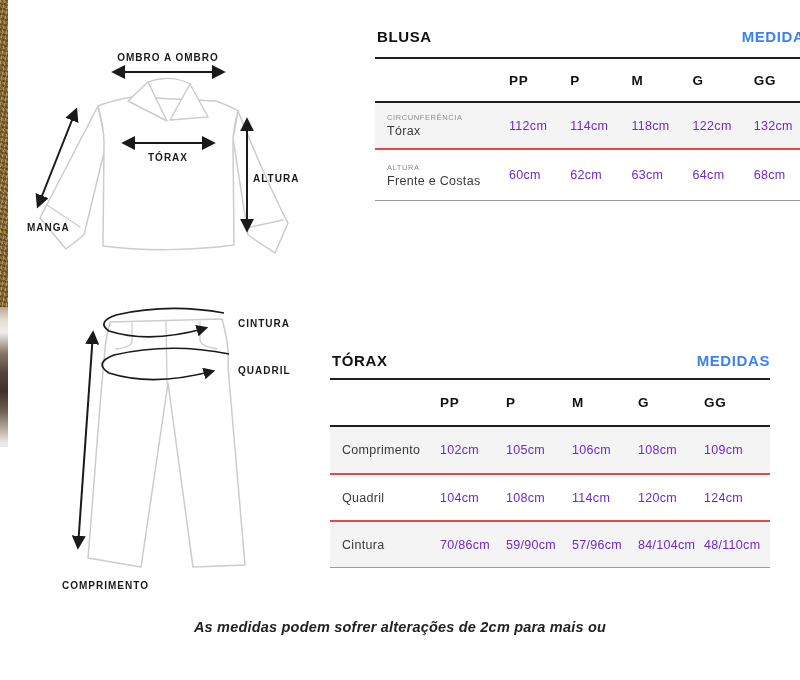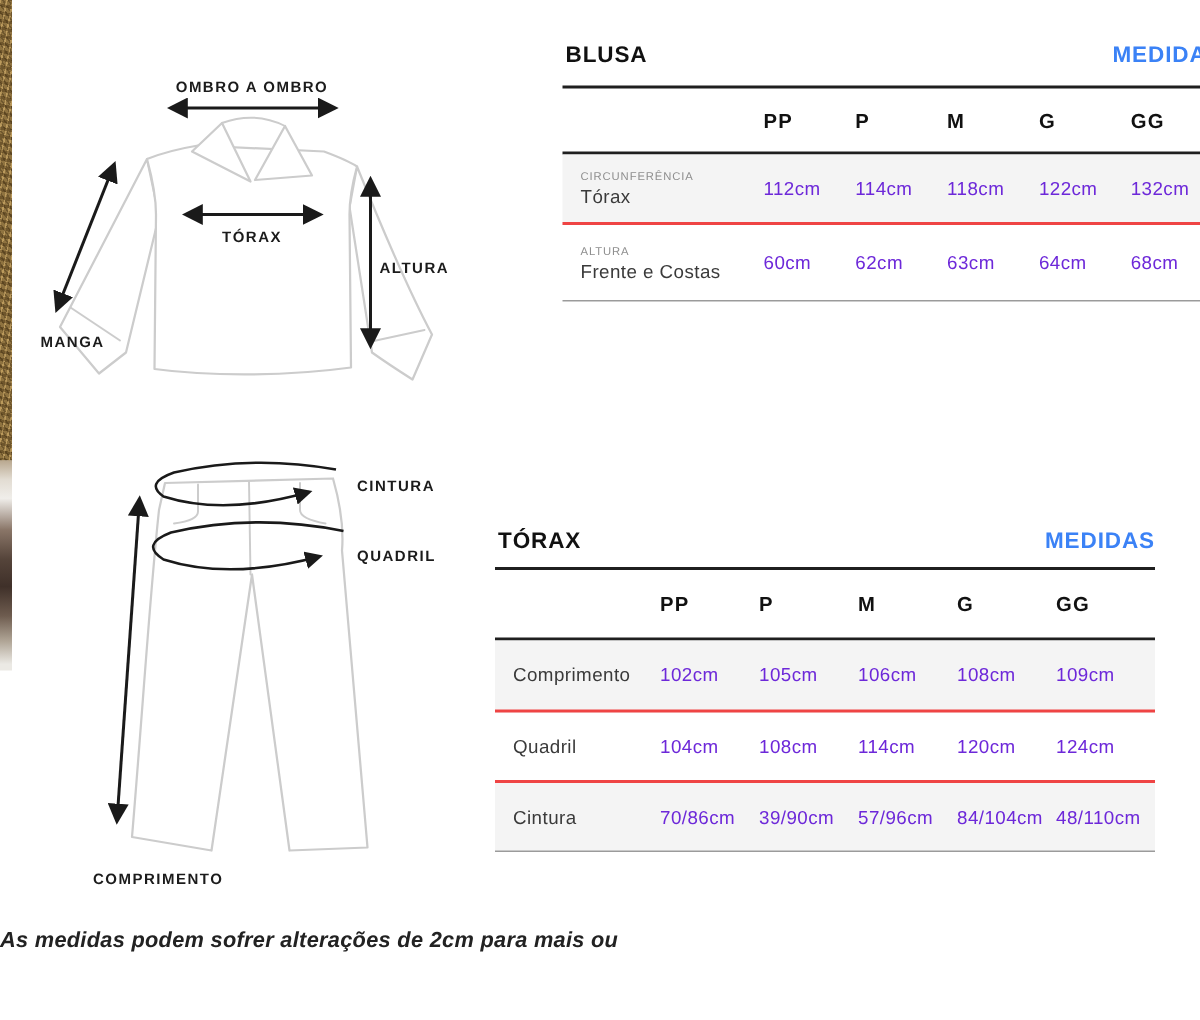--- a/index.html
+++ b/index.html
@@ -64,21 +64,21 @@
   #blusa-table .data-row{height:45px;}
   #blusa-table .data-row.last{height:50px;}
   #calca-table .data-row{height:46px;}
   #calca-table .data-row:nth-of-type(4){height:45px;}
   #calca-table .data-row.last{height:45px;}
   .cat-label{font-size:7.5px;letter-spacing:.6px;color:#8e8e8e;margin-bottom:2px;}
   .row-label{font-size:12.5px;color:#3a3a3a;letter-spacing:.3px;}
   .cell-value{font-size:12.5px;color:#6d28d9;letter-spacing:.3px;}
   
   .footer-note{
-    position:absolute;left:0;right:0;top:616px;
+    position:absolute;left:0;right:0;top:616px;text-align:center;
     font-size:14.5px;font-weight:bold;font-style:italic;color:#222;line-height:22px;
     letter-spacing:.2px;
   }
 </style>
 </head>
 <body>
 
 <div class="edge-strip">
   <div class="edge-cork"></div>
   <div class="edge-photo"></div>
@@ -194,21 +194,21 @@
     <div class="label-col row-label">Quadril</div>
     <div class="size-col cell-value">104cm</div>
     <div class="size-col cell-value">108cm</div>
     <div class="size-col cell-value">114cm</div>
     <div class="size-col cell-value">120cm</div>
     <div class="size-col cell-value">124cm</div>
   </div>
   <div class="t-row data-row shaded last">
     <div class="label-col row-label">Cintura</div>
     <div class="size-col cell-value">70/86cm</div>
-    <div class="size-col cell-value">39/90cm</div>
+    <div class="size-col cell-value">59/90cm</div>
     <div class="size-col cell-value">57/96cm</div>
     <div class="size-col cell-value">84/104cm</div>
     <div class="size-col cell-value">48/110cm</div>
   </div>
 </div>
 
 <div class="footer-note">
   <div>As medidas podem sofrer alterações de 2cm para mais ou</div>
 </div>
 

